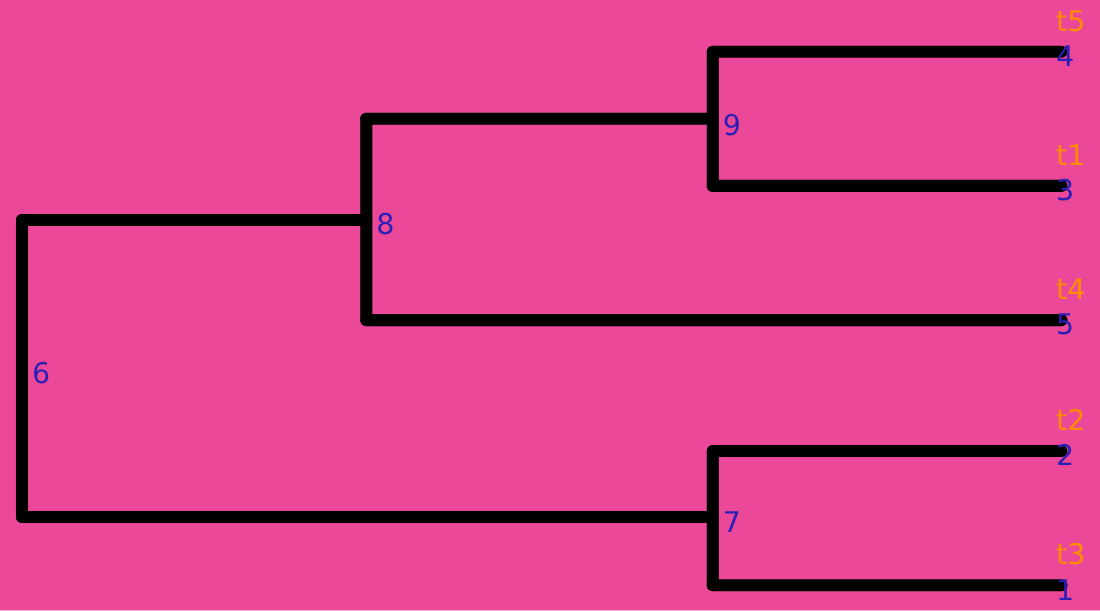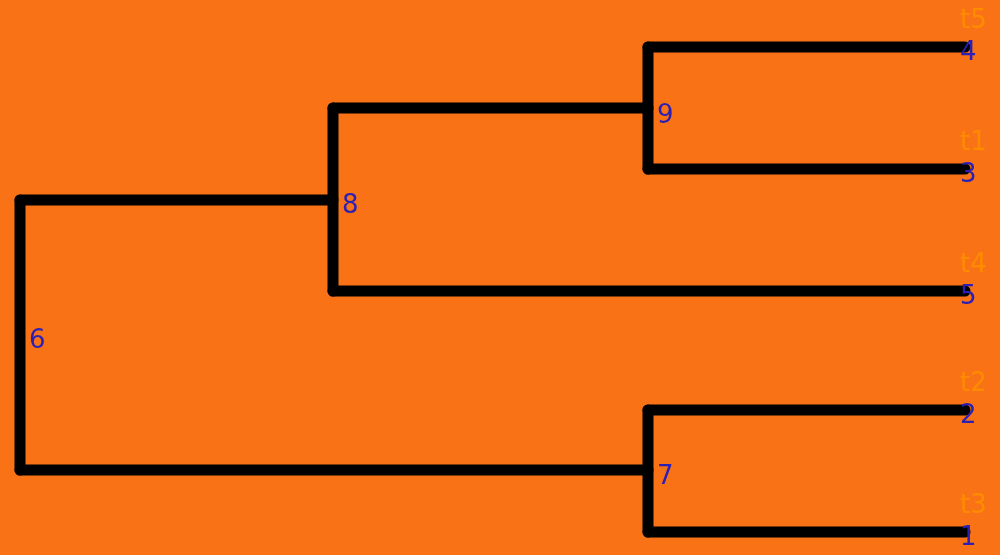--- a/index.html
+++ b/index.html
@@ -7,21 +7,21 @@
     padding: 0;
     background: #ffffff;
   }
   body {
     font-family: "DejaVu Sans", "Liberation Sans", sans-serif;
   }
   #tree-canvas {
     position: relative;
     width: 1000px;
     height: 555px;
-    background: #f97316;
+    background: #ec4899;
     overflow: hidden;
   }
   #tree-canvas svg {
     position: absolute;
     top: 0;
     left: 0;
     display: block;
   }
   .edge {
     stroke: #000000;

